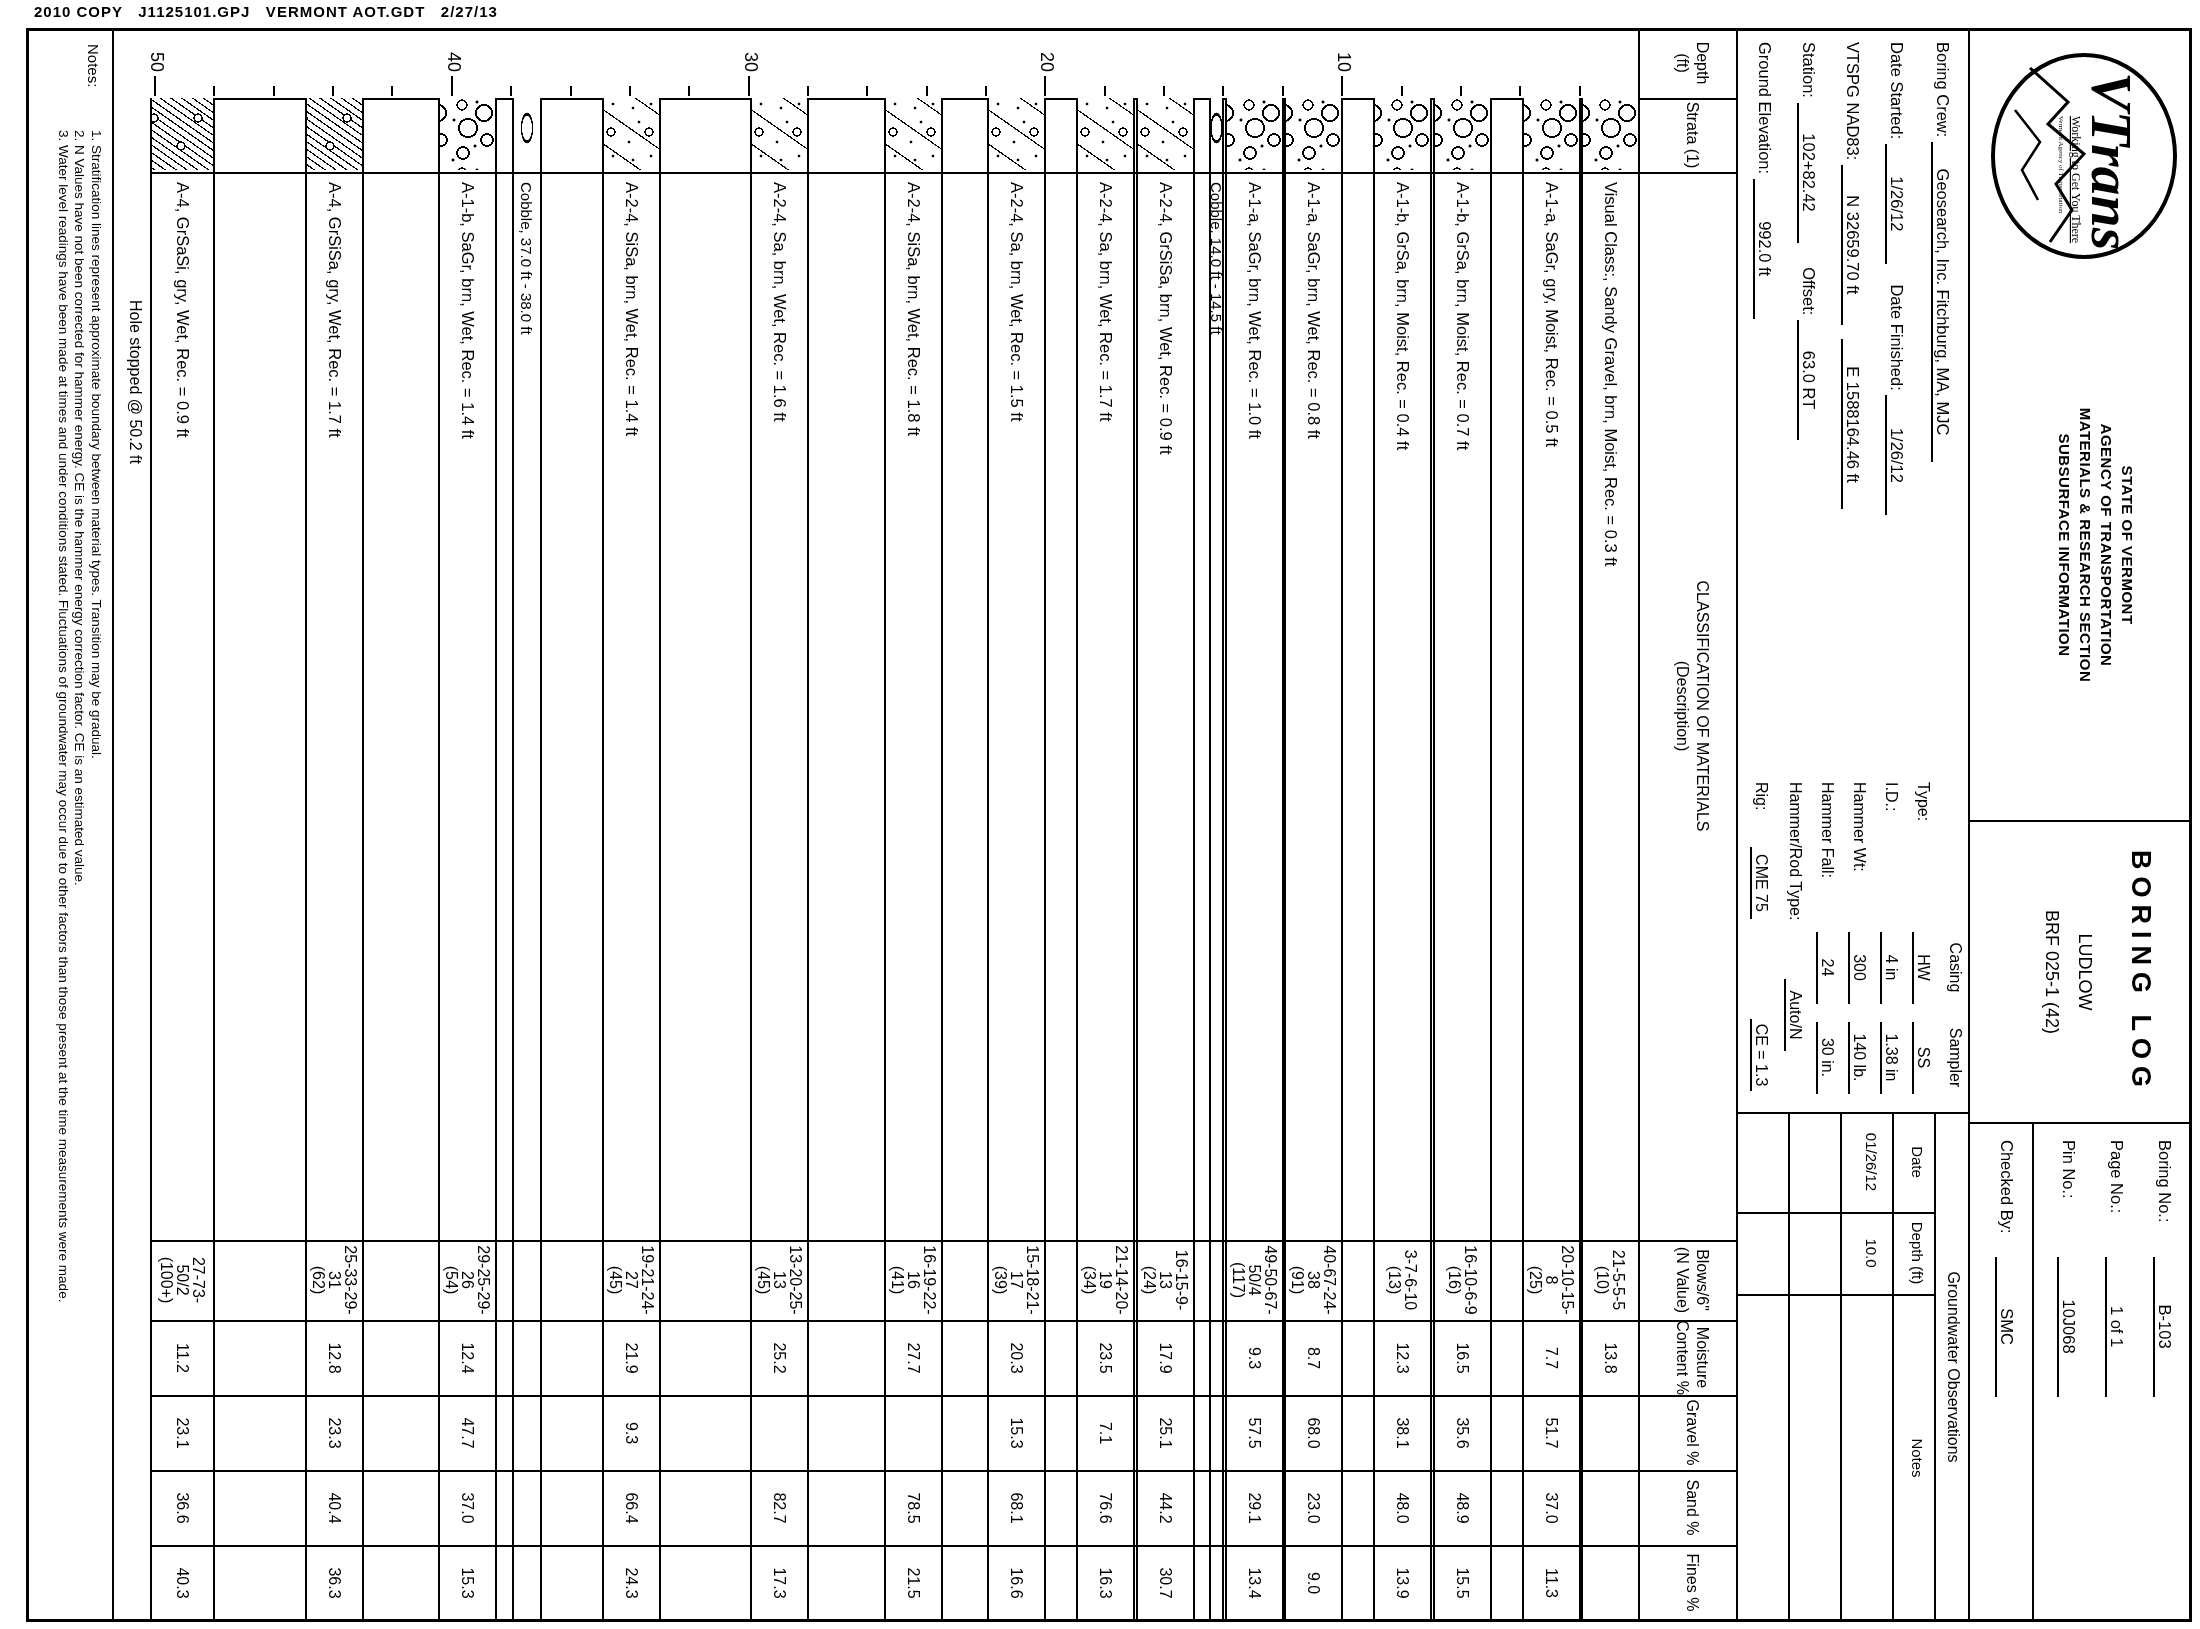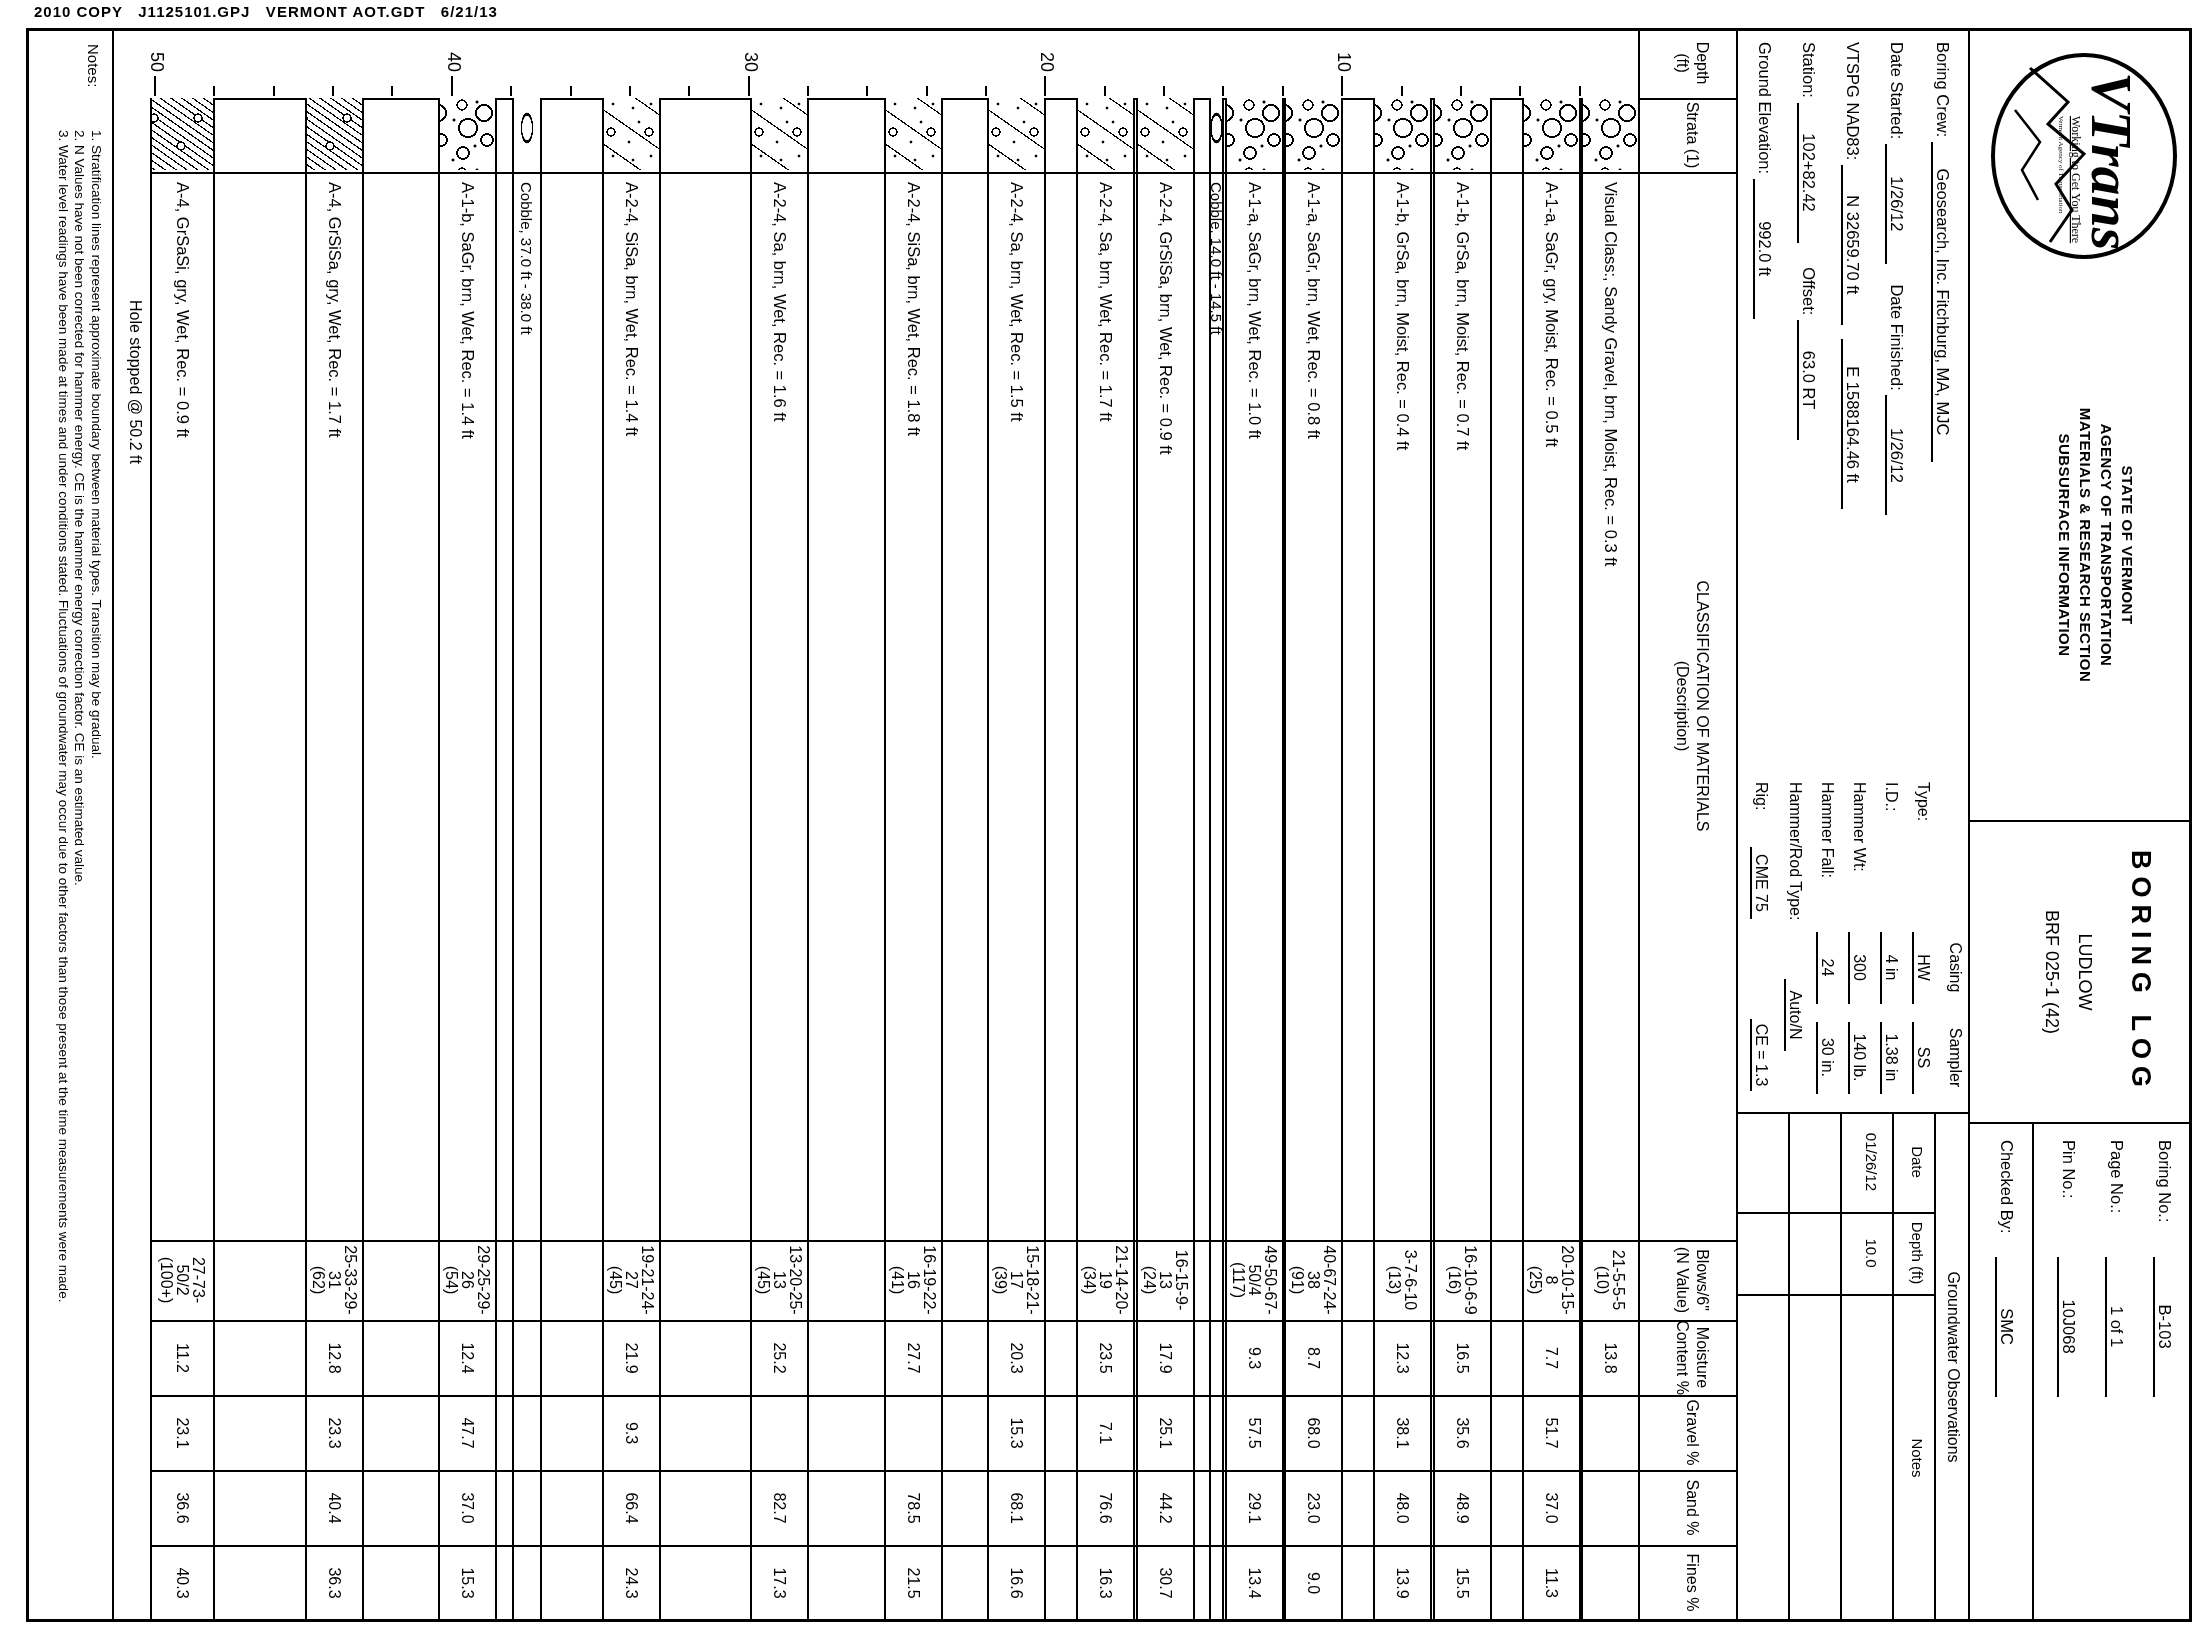--- a/index.html
+++ b/index.html
@@ -451,14 +451,14 @@
 
     <div class="hline" style="left:28px;top:2086px;width:1594px;"></div>
     <div class="abs" style="left:44px;top:2098px;font-size:15px;">Notes:</div>
     <div id="notes-items" class="abs" style="left:130px;top:2096px;width:1300px;font-size:13.5px;line-height:16.5px;">
       <div>1. Stratification lines represent approximate boundary between material types. Transition may be gradual.</div>
       <div>2. N Values have not been corrected for hammer energy. CE is the hammer energy correction factor. CE is an estimated value.</div>
       <div>3. Water level readings have been made at times and under conditions stated. Fluctuations of groundwater may occur due to other factors than those present at the time measurements were made.</div>
     </div>
   </div>
 
-  <div id="stamp">2010 COPY   J1125101.GPJ   VERMONT AOT.GDT   6/21/13</div>
+  <div id="stamp">2010 COPY   J1125101.GPJ   VERMONT AOT.GDT   2/27/13</div>
 </div>
 
 </body></html>

